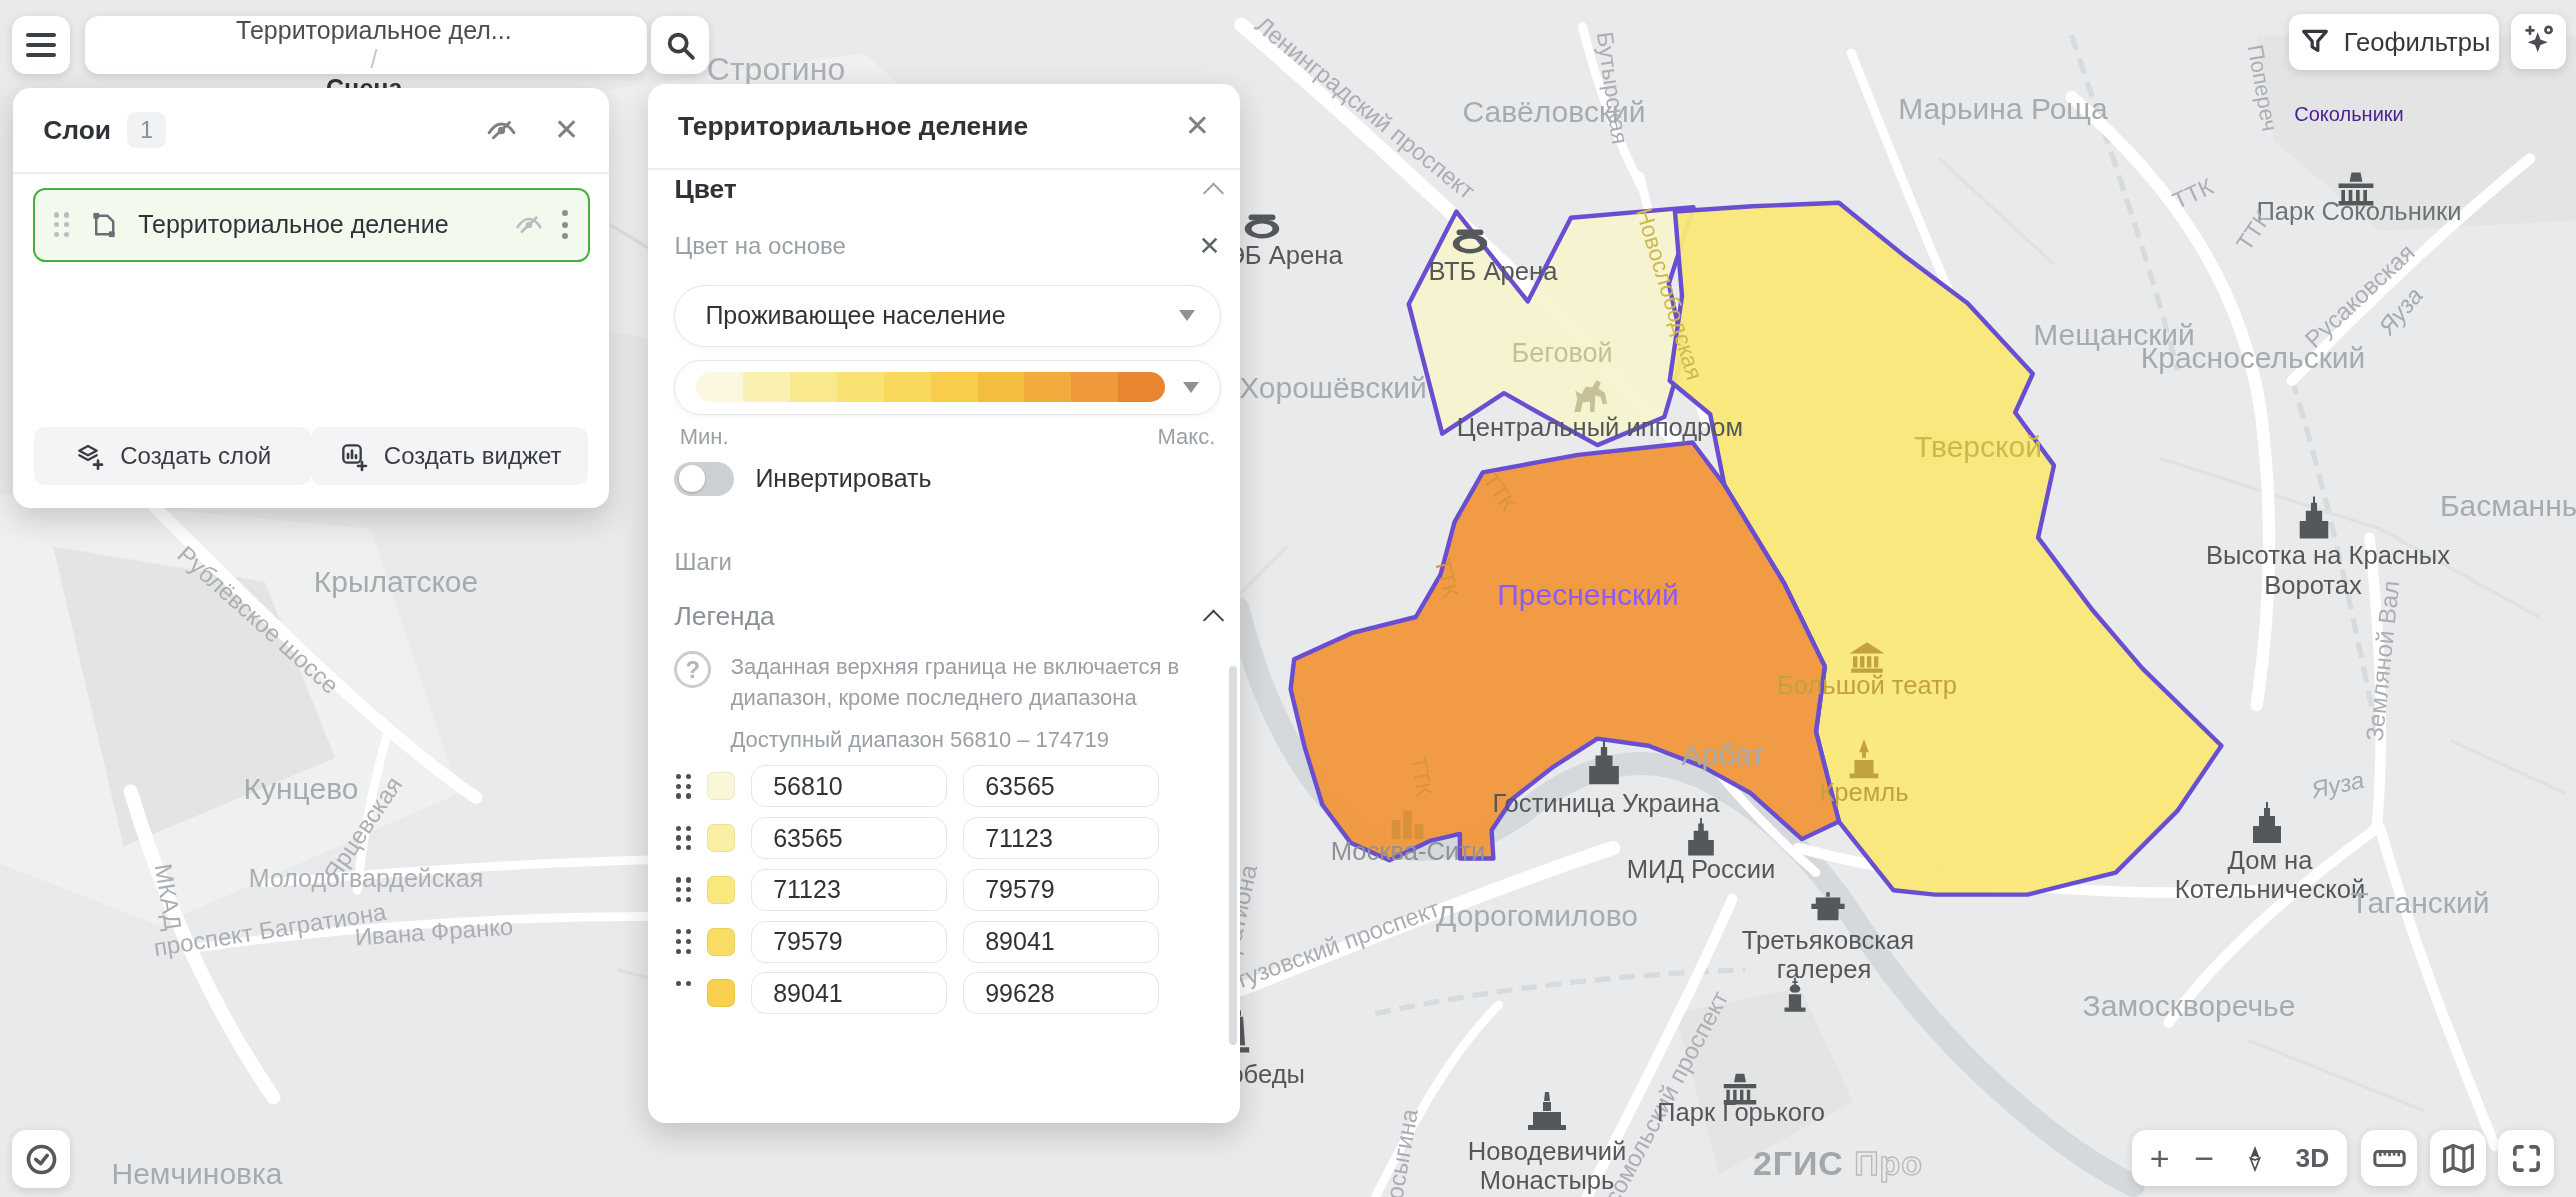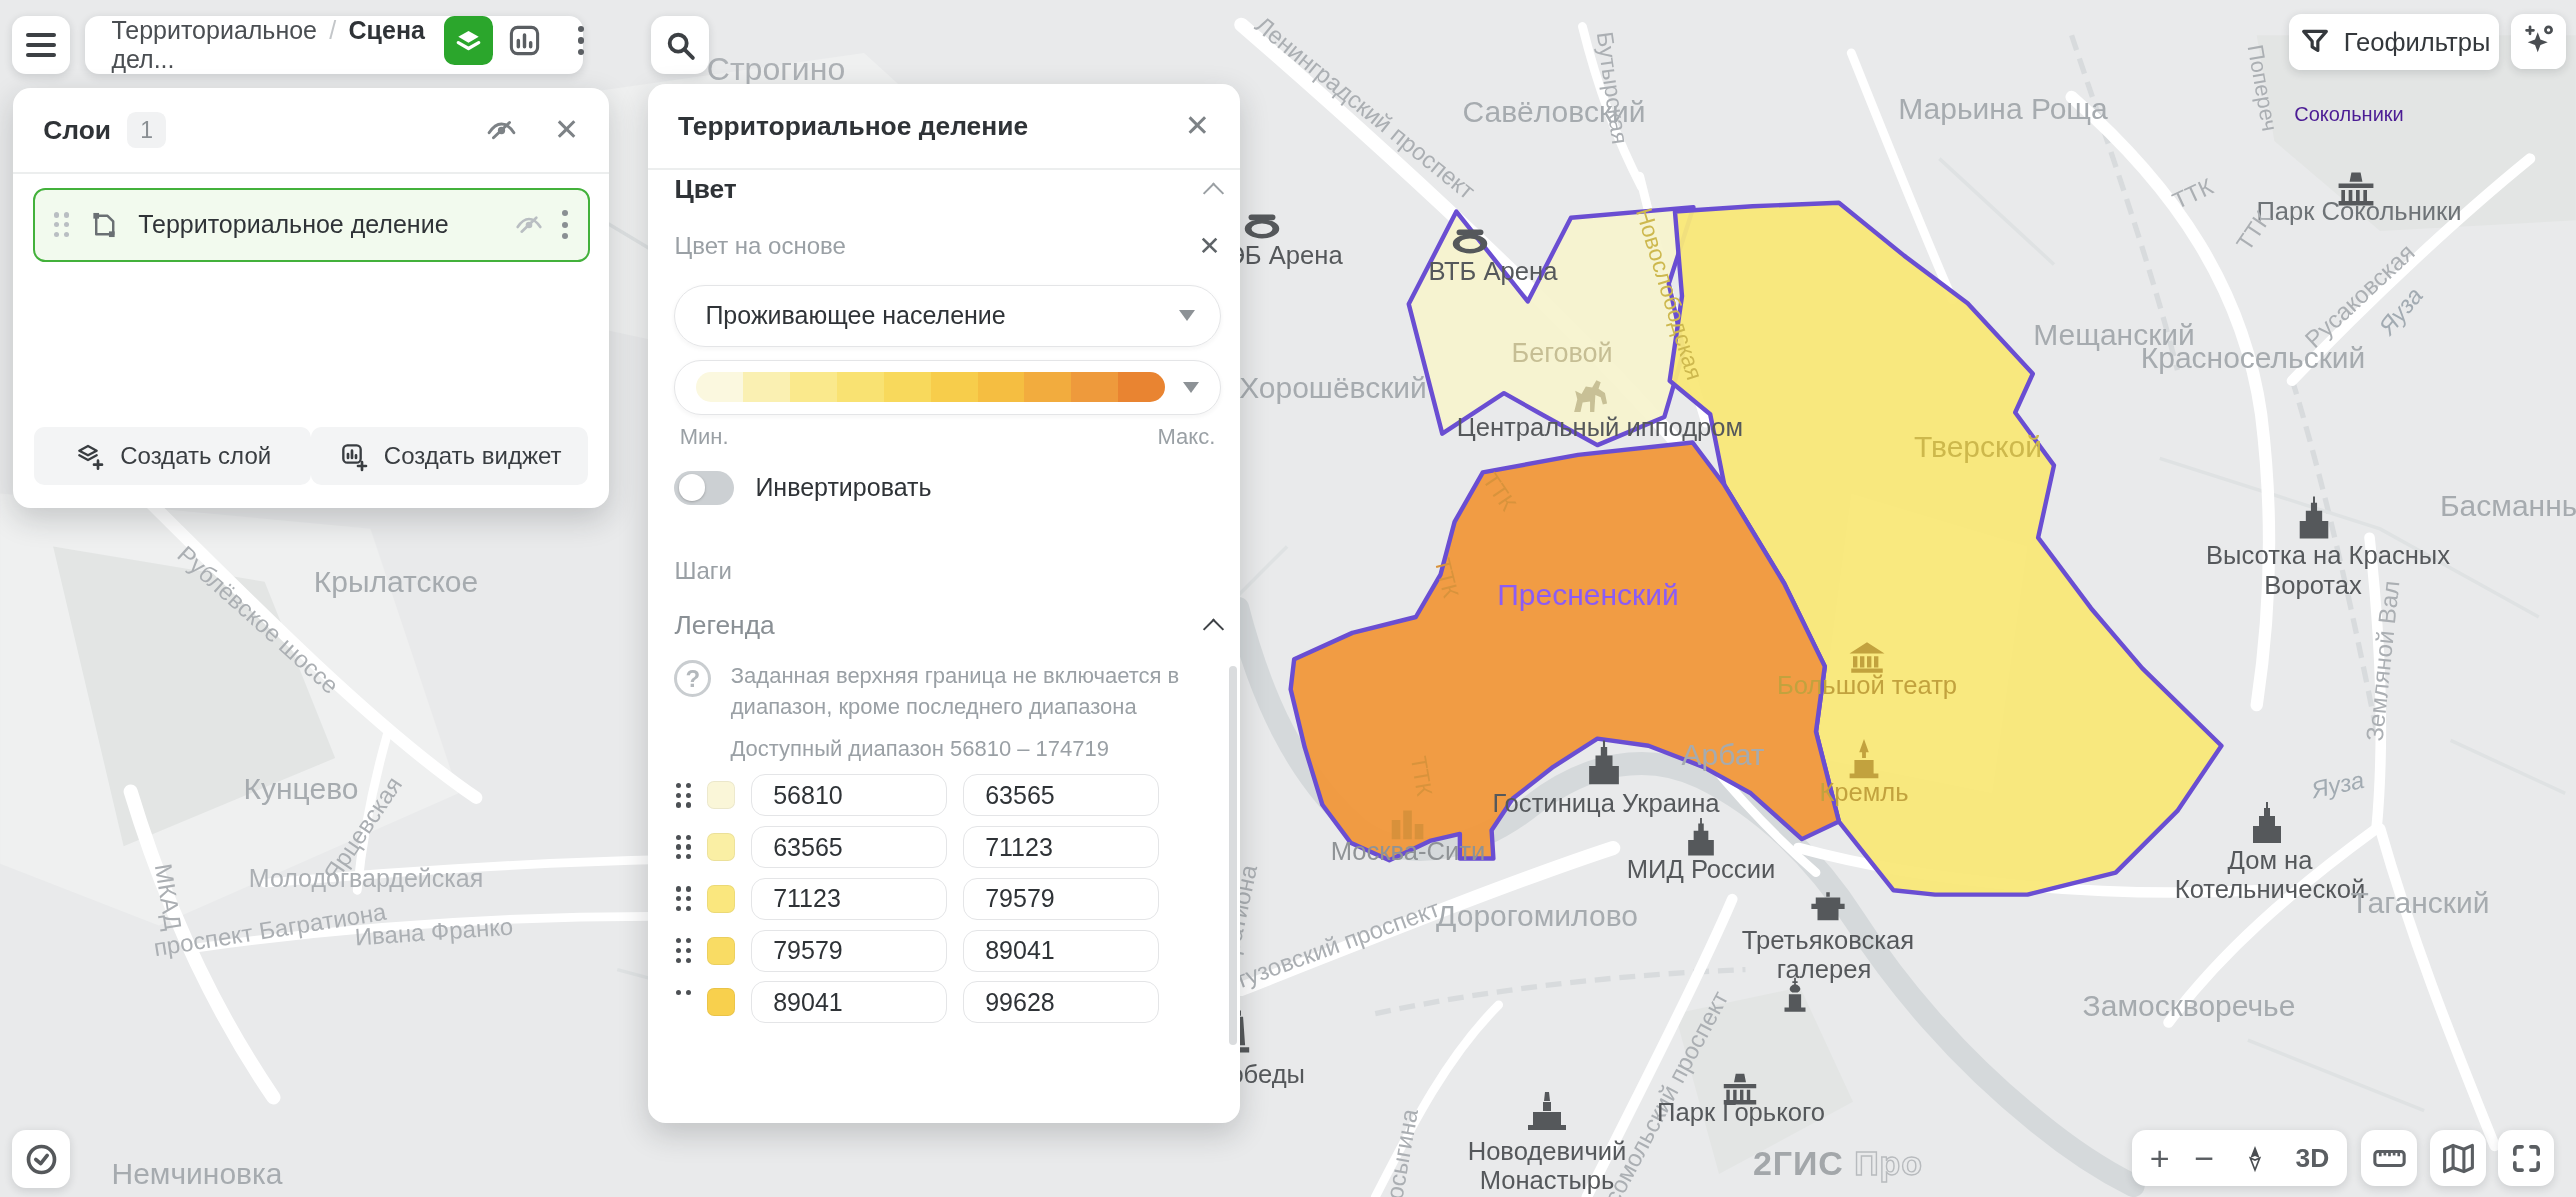--- a/index.html
+++ b/index.html
@@ -29,22 +29,22 @@
   .caret-down{width:0;height:0;border-left:8.8px solid transparent;border-right:8.8px solid transparent;border-top:11.5px solid #8d9296;}
   .dots6{display:grid;grid-template-columns:5.3px 5.3px;grid-template-rows:5.3px 5.3px 5.3px;gap:4.4px;}
   .dots6 i{background:#4c5054;border-radius:50%;}
   .dots6.light i{background:#b9bec2;}
   .kebab{display:grid;grid-template-rows:6.2px 6.2px 6.2px;gap:5.3px;}
   .kebab i{width:6.2px;height:6.2px;border-radius:50%;background:#5a5e62;}
   
   .tb-burger{left:12.3px;top:16px;width:58px;height:58px;}
   .burger{display:grid;gap:6.2px;}
   .burger i{display:block;width:30px;height:4px;border-radius:2.6px;background:#3c4044;}
-  .tb-pill{position:absolute;left:85px;top:16px;width:498px;height:58px;background:#fff;border-radius:14px;
-           box-shadow:0 2.6px 8.8px rgba(30,35,40,.14);display:flex;align-items:flex-start;padding:0 10.6px 0 26.4px;}
+  .tb-pill{position:absolute;left:85px;top:16px;width:562px;height:58px;background:#fff;border-radius:14px;
+           box-shadow:0 2.6px 8.8px rgba(30,35,40,.14);display:flex;align-items:center;padding:0 10.6px 0 26.4px;flex-direction:column;}
   .crumb1{font-size:25px;color:#4a4e52;}
   .crumb-sep{font-size:25px;color:#c3c6c9;margin:0 12.3px;}
   .crumb2{font-size:25px;font-weight:700;margin-right:19.4px;}
   .tb-green{width:49px;height:49px;border-radius:10.6px;background:#2ba62c;display:flex;align-items:center;justify-content:center;cursor:pointer;flex:0 0 auto;}
   .tb-ic{width:49px;height:49px;display:flex;align-items:center;justify-content:center;cursor:pointer;flex:0 0 auto;margin-left:7px;}
   .tb-search{left:651px;top:16px;width:58px;height:58px;}
   .geo-pill{position:absolute;left:2289px;top:14px;width:210px;height:56px;background:#fff;border-radius:12.3px;
             box-shadow:0 2.6px 8.8px rgba(30,35,40,.14);display:flex;align-items:center;justify-content:center;gap:12.3px;cursor:pointer;}
   .geo-pill span{font-size:25.6px;color:#34383c;}
   .magic-btn{left:2511px;top:14px;width:55px;height:55px;border-radius:12.3px;}
@@ -513,21 +513,21 @@
             <span style="background: rgb(233, 132, 49);"></span>
           </span>
         <span class="caret-down"></span>
       </div>
 
       <div class="minmax" style="margin-top:8.8px;padding:0 5.3px">
         <span>Мин.</span>
         <span>Макс.</span>
       </div>
 
-      <div class="tog-row" style="margin-top:21px">
+      <div class="tog-row" style="margin-top:12px">
         <span class="toggle">
             <i></i>
           </span>
         <span class="tog-lbl">Инвертировать</span>
       </div>
 
       <div class="gray-lbl" style="margin-top:52px">Шаги</div>
 
 
       <div class="sec-row" style="margin-top:25px">

